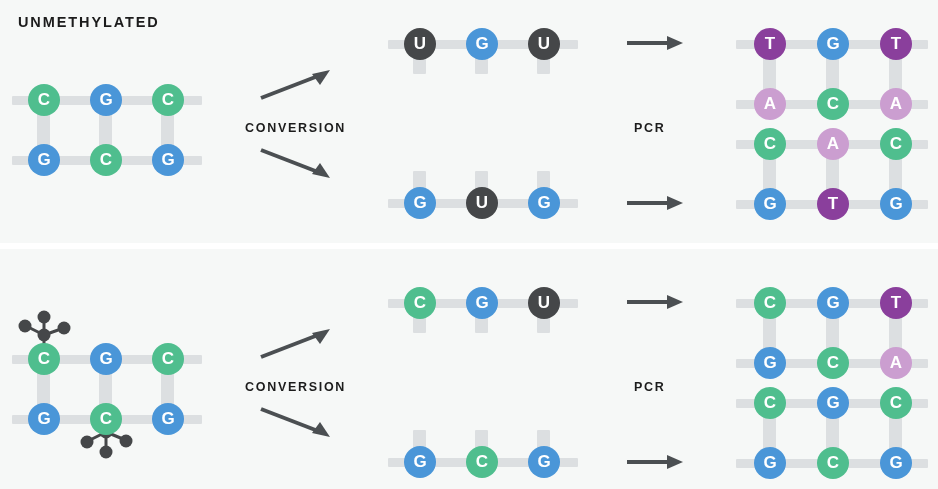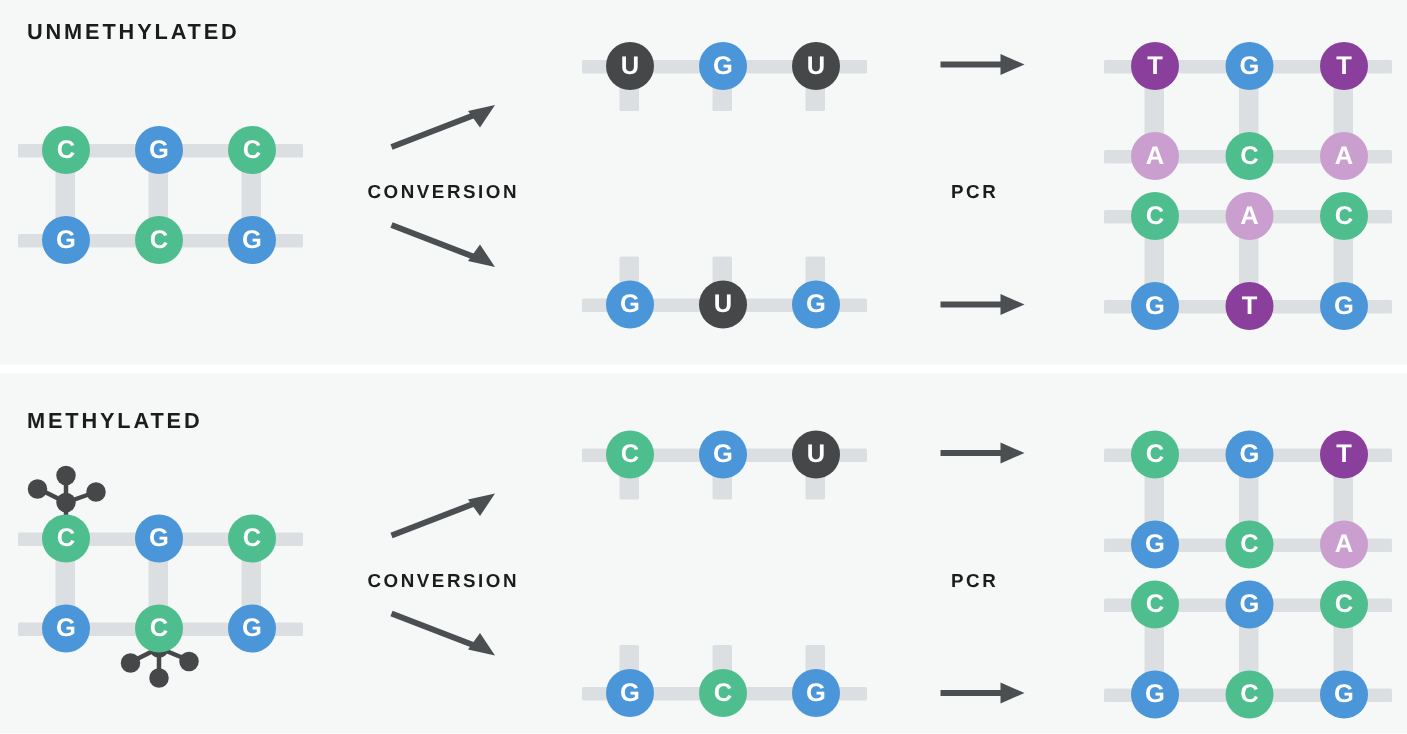--- a/index.html
+++ b/index.html
@@ -180,21 +180,20 @@
       <div class="base C" style="left:26px;  top:6px;">C</div>
       <div class="base A" style="left:89px;  top:6px;">A</div>
       <div class="base C" style="left:152px; top:6px;">C</div>
       <div class="base G" style="left:26px;  top:66px;">G</div>
       <div class="base T" style="left:89px;  top:66px;">T</div>
       <div class="base G" style="left:152px; top:66px;">G</div>
     </div>
   </div>
 
   <div class="panel" id="panel-methylated">
-    <div class="panel-title">METHYLATED</div>
 
     <div class="methyl" style="left:14px; top:56px;">
       <svg width="64" height="52" viewBox="0 0 64 52">
         <path d="M30 48 L30 30 M30 30 L30 14 M30 30 L14 22 M30 30 L47 24" stroke="#454749" stroke-width="3" fill="none"></path>
         <circle cx="30" cy="30" r="6.5" fill="#454749"></circle>
         <circle cx="30" cy="12" r="6.5" fill="#454749"></circle>
         <circle cx="11" cy="21" r="6.5" fill="#454749"></circle>
         <circle cx="50" cy="23" r="6.5" fill="#454749"></circle>
       </svg>
     </div>

